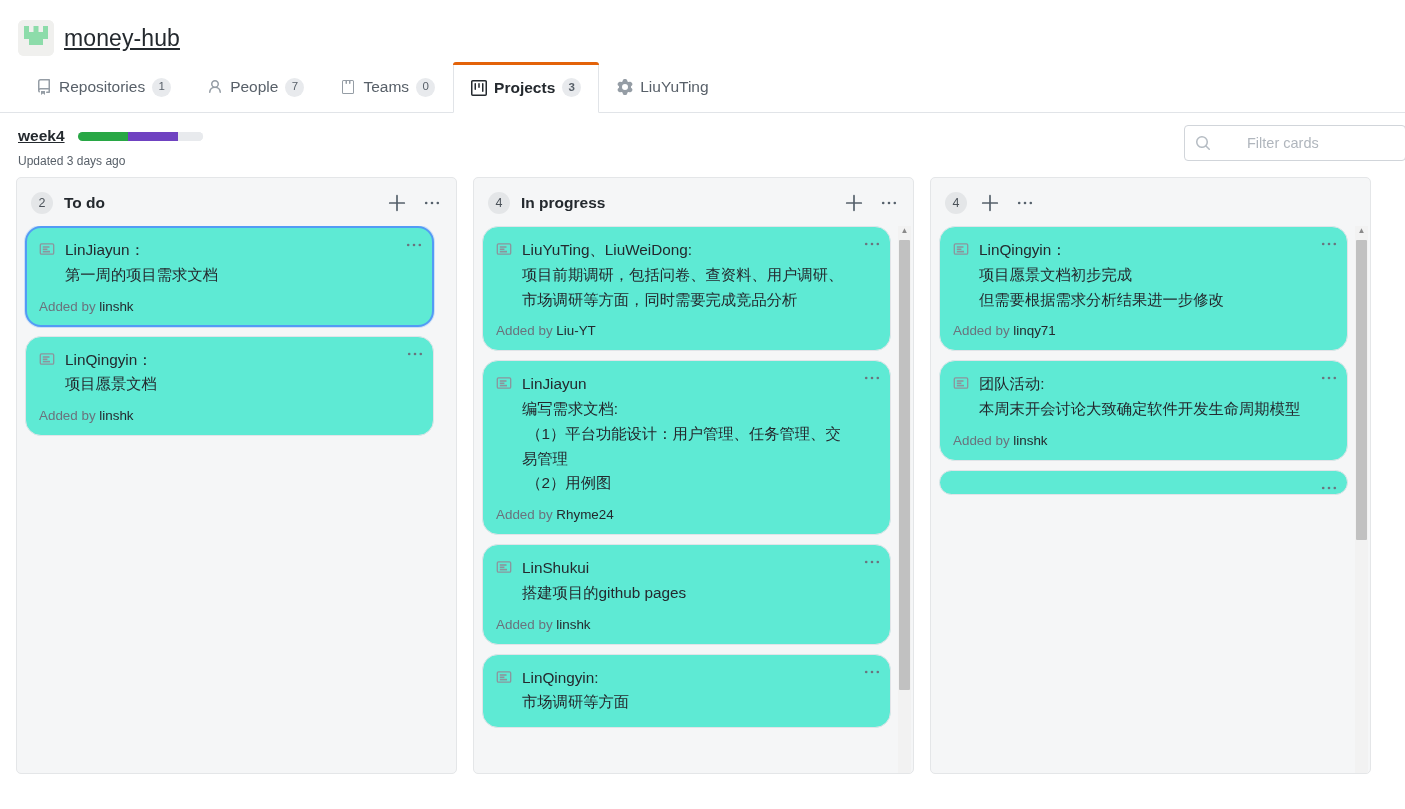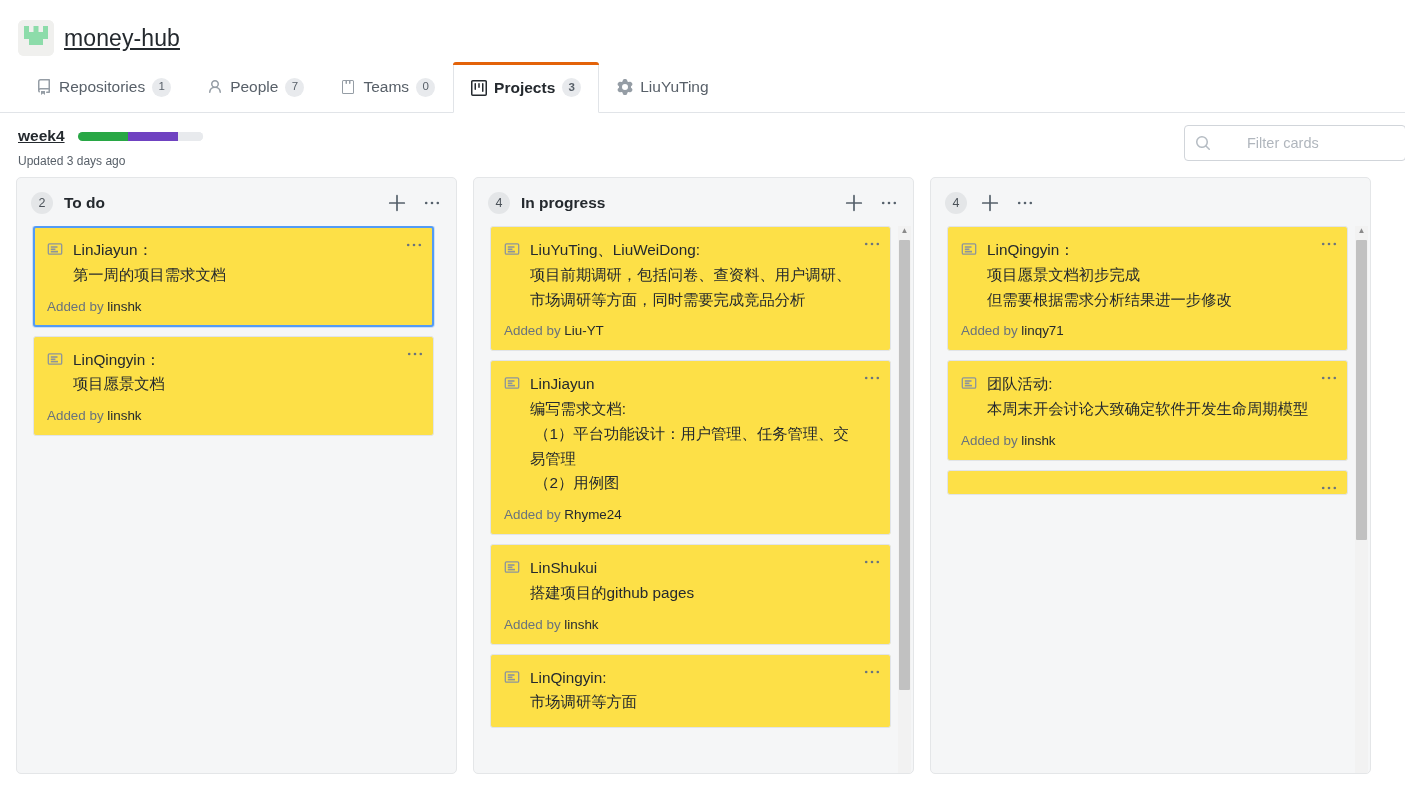--- a/index.html
+++ b/index.html
@@ -201,26 +201,25 @@
     position: relative;
     overflow: hidden;
   }
   .cards {
     display: flex;
     flex-direction: column;
     gap: 9px;
     padding-right: 14px;
   }
   .card {
-    background: #fde047;
+    background: #5eead4;
     border: 1px solid #e1e4e8;
-    border-radius: 3px;
+    border-radius: 16px;
     padding: 11px 13px 12px 13px;
     position: relative;
-    margin-left: 8px;
   }
   .card.selected {
     border: 2px solid #539bf5;
     padding: 10px 12px 11px 12px;
     box-shadow: 0 0 0 1px rgba(83,155,245,.25);
   }
   .card-top {
     display: flex;
     gap: 10px;
     align-items: flex-start;

